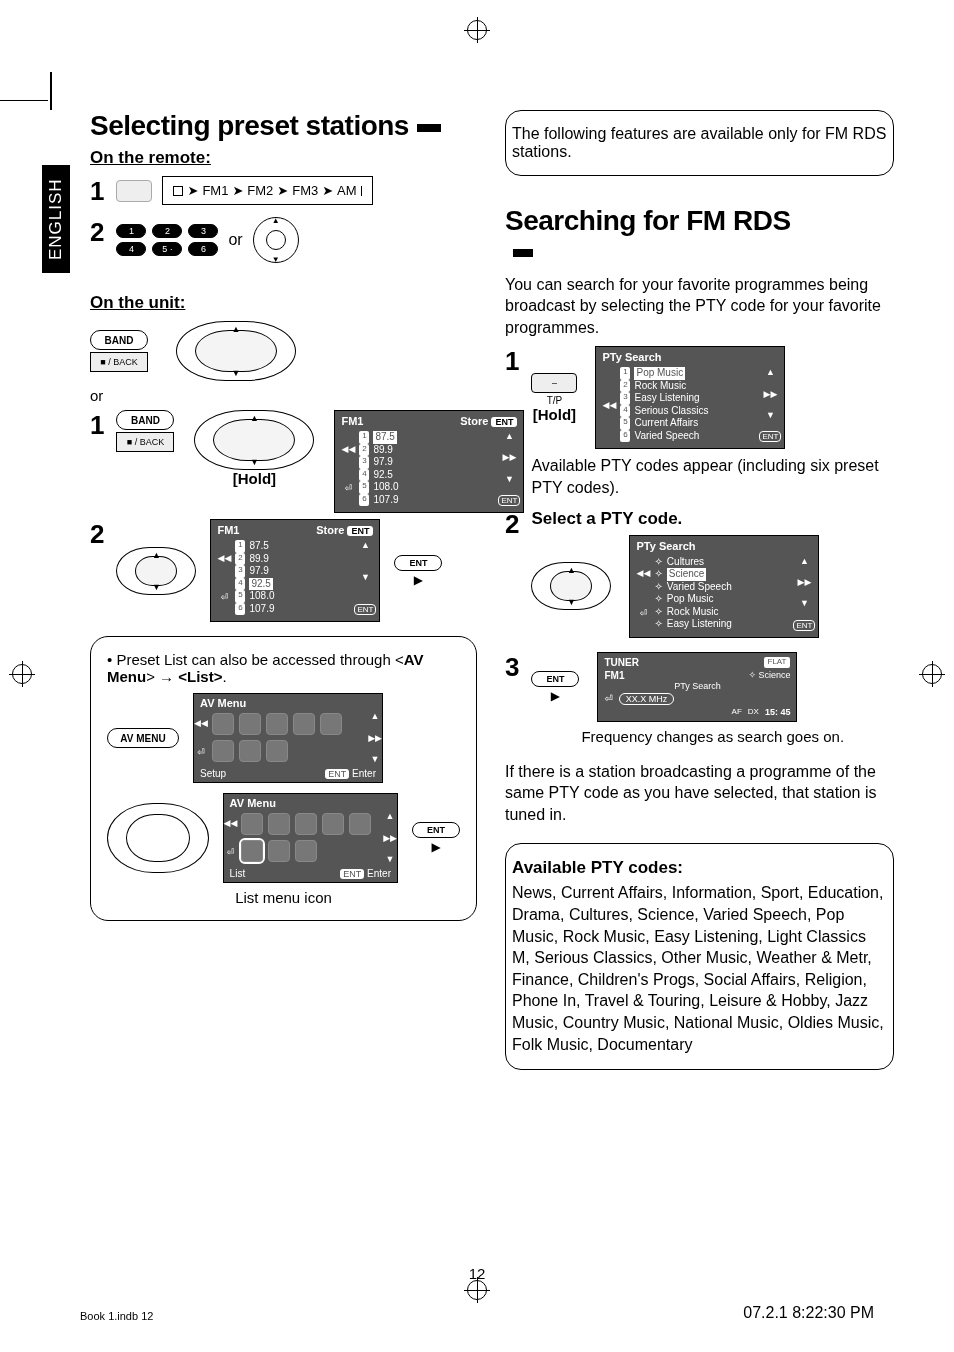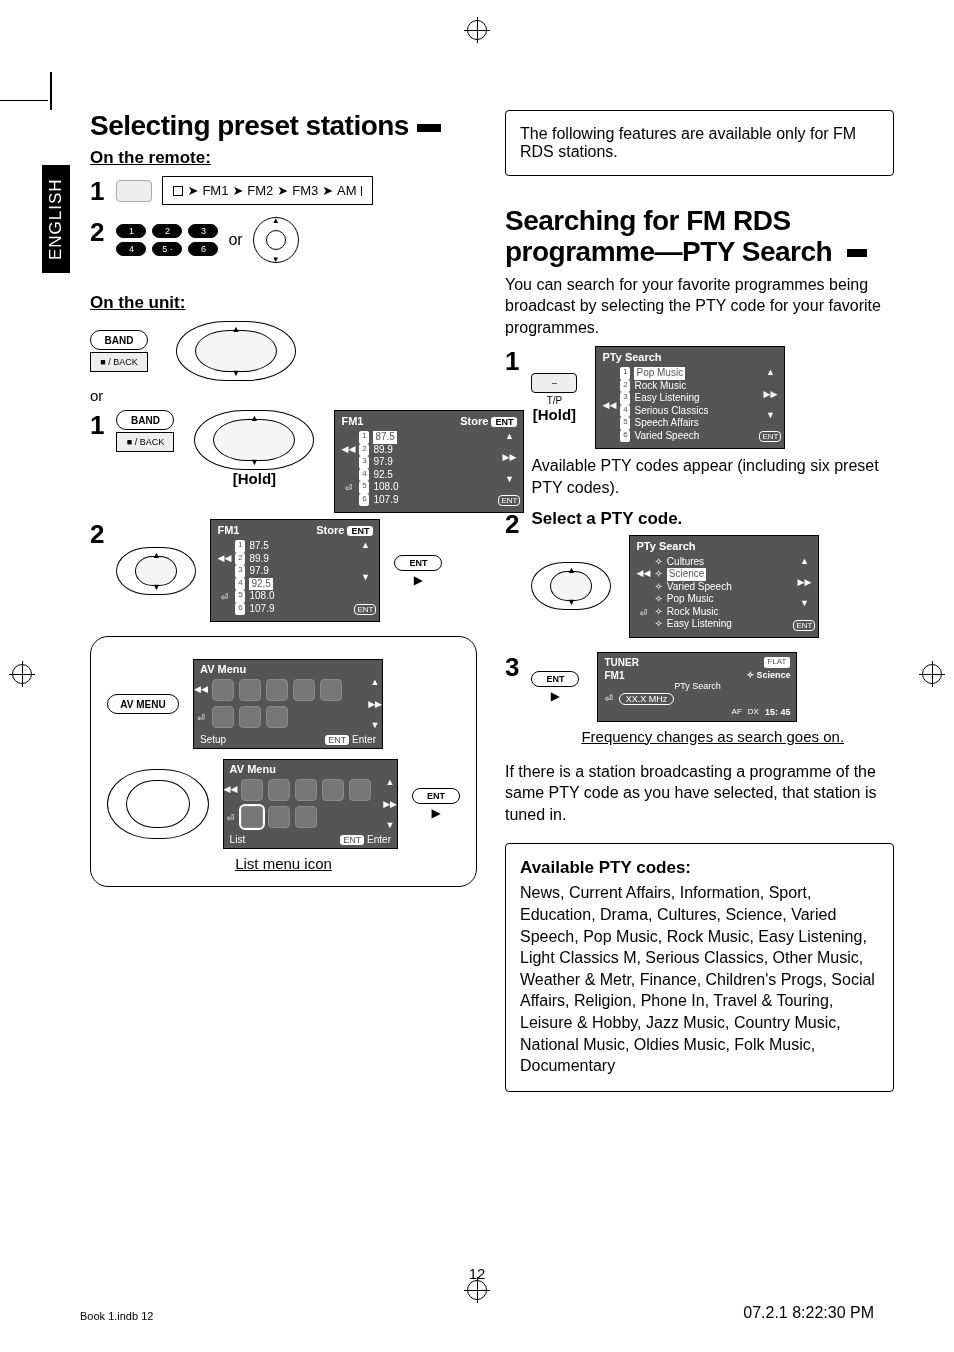--- a/index.html
+++ b/index.html
@@ -88,32 +88,32 @@
   .screen-list .num { background:#fff; color:#555; font-size:8px; padding:0 2px; border-radius:2px; min-width:10px; text-align:center; }
   .screen-list .hl { background:#fff; color:#555; padding:0 2px; }
   .screen-arrows { width:16px; display:flex; flex-direction:column; justify-content:space-between; align-items:center; font-size:9px; padding:2px 0; }
   .screen-arrows .ent-s { font-size:8px; border:1px solid #fff; border-radius:4px; padding:0 2px; }
   .screen-left { width:14px; display:flex; flex-direction:column; justify-content:space-around; align-items:center; font-size:9px; }
   .note-bullet { font-size:15px; margin:6px 6px 6px 18px; text-indent:-10px; }
   .ent-btn-group { display:flex; flex-direction:column; align-items:center; gap:2px; }
   .ent-pill { width:48px; height:16px; border:1px solid #000; border-radius:8px; font-size:9px; display:flex; align-items:center; justify-content:center; font-weight:700; }
   .ent-play { font-size:12px; }
   .round-box {
-    border:1px solid #000; border-radius:4px; padding:14px 14px; font-size:16px;
+    border:1px solid #000; border-radius:16px; padding:14px 6px; font-size:16px;
   }
   .box-inset { border:1px solid #000; border-radius:18px; padding:14px 16px; font-size:15px; margin-top:14px; }
   .av-icons { display:flex; gap:5px; flex-wrap:wrap; padding:4px; }
   .av-ic { width:22px; height:22px; border:1px solid #888; border-radius:4px; background:#777; }
   .av-screen { background:#555; width:190px; border:1px solid #000; }
   .av-title { color:#fff; font-size:11px; font-weight:700; padding:3px 6px 0 6px; }
   .av-foot { display:flex; justify-content:space-between; color:#fff; font-size:10px; padding:2px 6px 3px 6px; }
   .av-foot .ent-s { background:#fff; color:#555; border-radius:3px; padding:0 3px; font-size:9px; }
   .big-jog { width:110px; height:70px; border:1px solid #000; border-radius:50% / 55%; position:relative; }
   .big-jog::before { content:""; position:absolute; inset:10px 18px; border:1px solid #000; border-radius:50% / 55%; }
-  .caption { font-size:15px; text-align:center; margin-top:6px;text-decoration:underline; }
+  .caption { font-size:15px; text-align:center; margin-top:6px; }
   .page-num { position:absolute; bottom:70px; left:50%; transform:translateX(-50%); font-size:15px; }
   .foot-left { position:absolute; bottom:30px; left:80px; font-size:11px; }
   .foot-right { position:absolute; bottom:30px; right:80px; font-size:16px; }
   .crop-mark-bottom { position:absolute; bottom:48px; left:50%; transform:translateX(-50%); }
   .cross { width:20px; height:20px; border:1px solid #000; border-radius:50%; position:relative; display:inline-block; }
   .cross::before,.cross::after { content:""; position:absolute; background:#000; }
   .cross::before { left:50%; top:-4px; bottom:-4px; width:1px; }
   .cross::after { top:50%; left:-4px; right:-4px; height:1px; }
   .tuner-screen { background:#555; width:200px; border:1px solid #000; padding:4px 6px; color:#fff; font-size:10px; }
   .tuner-row1 { display:flex; justify-content:space-between; }
@@ -317,20 +317,23 @@
           </div>
         </div>
         <div class="ent-btn-group">
           <div class="ent-pill">ENT</div>
           <div class="ent-play">▶</div>
         </div>
       </div>
     </div>
 
     <div class="box-inset">
+      <div style="font-size:15px;">
+        • <span>Preset List can also be accessed through &lt;</span><b>AV Menu</b>&gt; <span>→</span> <b>&lt;List&gt;</b>.
+      </div>
       <div class="row-flex" style="margin-top:8px; gap:14px; align-items:center;">
         <div class="panel-oval" style="width:72px;">AV MENU</div>
         <div class="av-screen">
           <div class="av-title">AV Menu</div>
           <div class="screen-body">
             <div class="screen-left" style="color:#fff;">
                 <span>◀◀</span>
                 <span>⏎</span>
               </div>
             <div class="av-icons">
@@ -394,21 +397,20 @@
     </div>
   </div>
 
   <div class="col">
     <div class="round-box">The following features are available only for FM RDS stations.</div>
 
     <div style="height:30px;"></div>
 
     <h1 class="sect-title title-bar-b">
       <span>Searching for FM RDS</span><br>
-      <span>programme—PTY Search</span>
     </h1>
     <div class="p-body" style="margin-top:6px;">You can search for your favorite programmes being broadcast by selecting the PTY code for your favorite programmes.</div>
 
     <div class="step-row" style="margin-top:8px;">
       <div class="step-n">1</div>
       <div class="step-body">
         <div class="row-flex" style="gap:18px; align-items:center;">
           <div style="text-align:center;">
             <div class="panel-rect" style="width:46px; border-radius:4px;">–</div>
             <div style="font-size:10px; margin-top:2px;">T/P</div>
@@ -434,21 +436,21 @@
                 <div>
                     <span class="num">3</span>
                     <span>Easy Listening</span>
                   </div>
                 <div>
                     <span class="num">4</span>
                     <span>Serious Classics</span>
                   </div>
                 <div>
                     <span class="num">5</span>
-                    <span>Speech Affairs</span>
+                    <span>Current Affairs</span>
                   </div>
                 <div>
                     <span class="num">6</span>
                     <span>Varied Speech</span>
                   </div>
               </div>
               <div class="screen-arrows">
                   <span>▲</span>
                   <span>▶▶</span>
                   <span>▼</span>
@@ -525,21 +527,21 @@
             <div class="ent-pill">ENT</div>
             <div class="ent-play">▶</div>
           </div>
           <div class="tuner-screen">
             <div class="tuner-row1">
               <b>TUNER</b>
               <span class="flat-tag">FLAT</span>
             </div>
             <div class="tuner-mid">
               <b>FM1</b>
-              <span style="font-size:9px;font-weight:bold;">✧ <span>Science</span></span>
+              <span style="font-size:9px;">✧ <span>Science</span></span>
             </div>
             <div style="text-align:center; font-size:9px;">PTy Search</div>
             <div class="row-flex" style="gap:6px; margin-top:2px;">
               <span>⏎</span>
               <span class="freq-pill">XX.X MHz</span>
             </div>
             <div class="row-flex" style="justify-content:flex-end; gap:6px; font-size:9px; margin-top:2px;">
               <span class="flat-tag" style="font-size:8px;">AF</span>
               <span class="flat-tag" style="font-size:8px;">DX</span>
               <b>15: 45</b>

